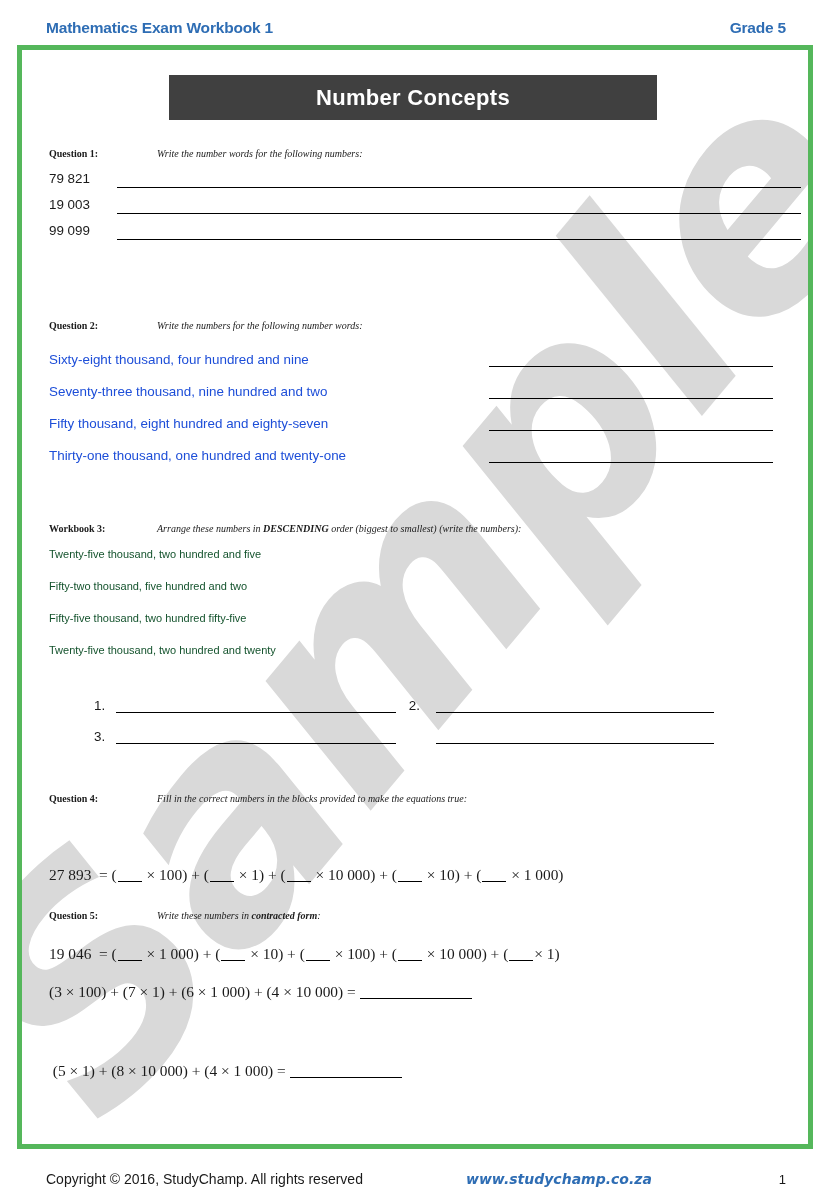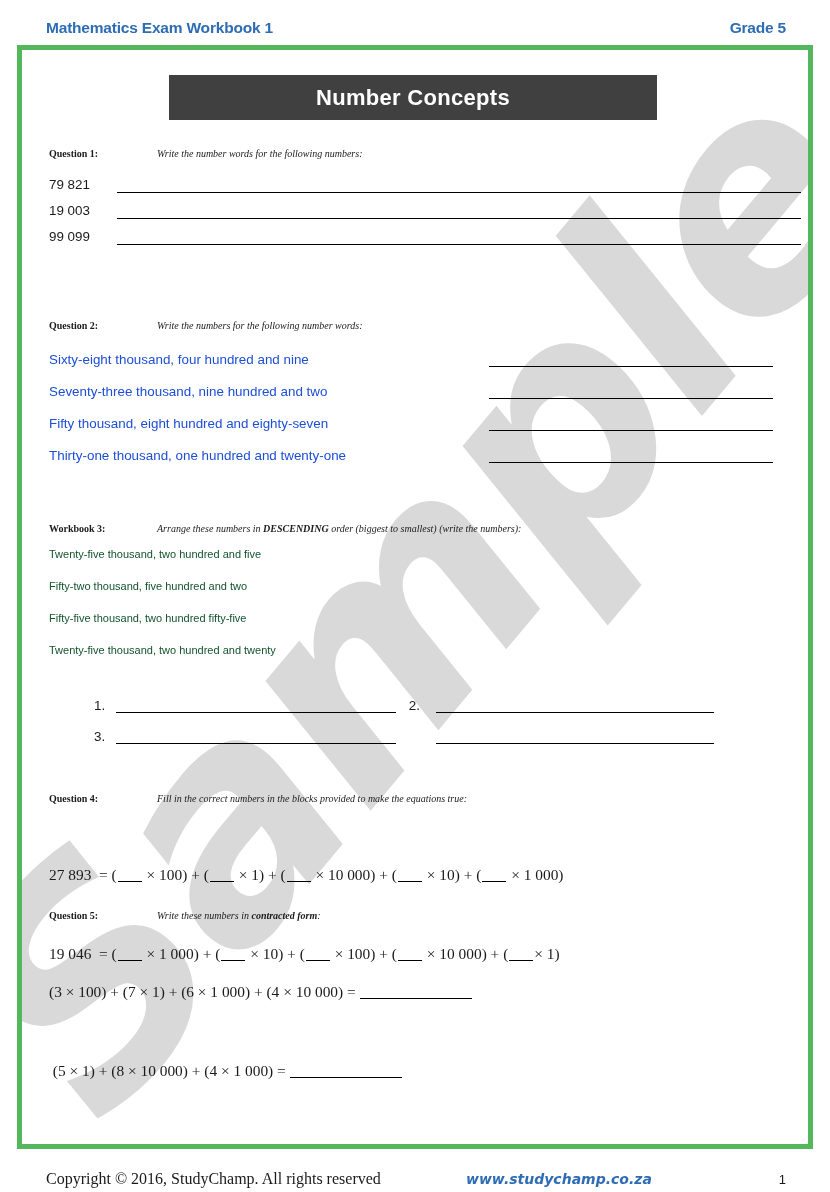--- a/index.html
+++ b/index.html
@@ -125,21 +125,21 @@
   }
   .qtext {
     font-style: italic;
     color: #1a1a1a;
   }
   .qtext b { font-weight: bold; font-style: italic; margin-top: 6px; }
 
   
   .numrow {
     display: flex;
-    align-items: center;
+    align-items: flex-start;
     font-size: 13.4px;
     color: #1a1a1a;
     height: 26px;
   }
   .numrow .num { width: 68px; flex: none; }
   .numrow .rule {
     flex: 1;
     border-bottom: 1.1px solid #000;
     height: 17px;
   }
@@ -222,24 +222,23 @@
     position: absolute;
     left: 0;
     top: 1166px;
     width: 830px;
     height: 26px;
     padding: 0 44px 0 46px;
     display: flex;
     align-items: center;
   }
   .copyright {
-    font-size: 16px;
+    font-size: 14px;
     color: #1a1a1a;
     flex: none;
-    font-family: Liberation Serif, serif;
   }
   .foot-url {
     position: absolute;
     left: 466px;
     font-family: "DejaVu Sans", sans-serif;
     font-size: 14px;
     font-weight: bold;
     font-style: italic;
     color: #2E6DB4;
     white-space: nowrap;

